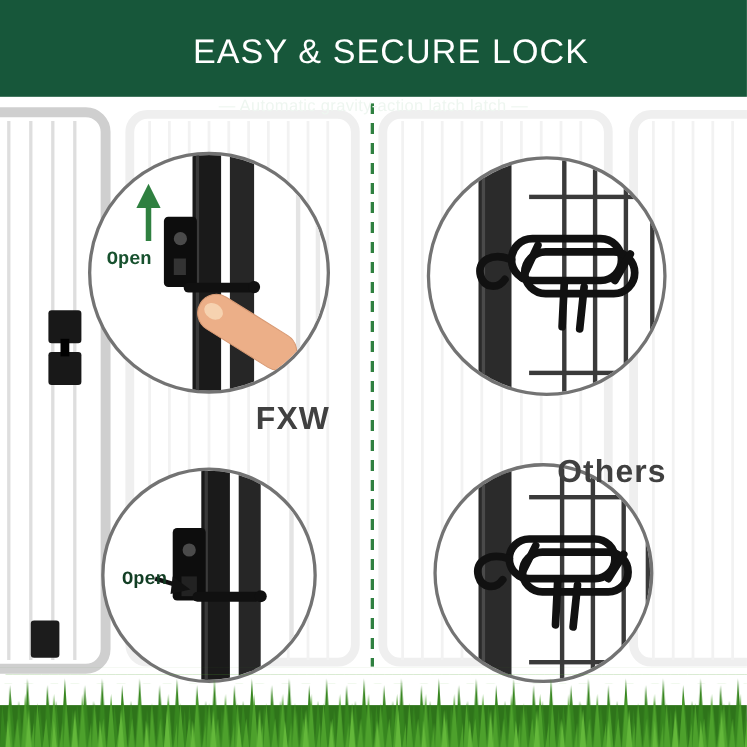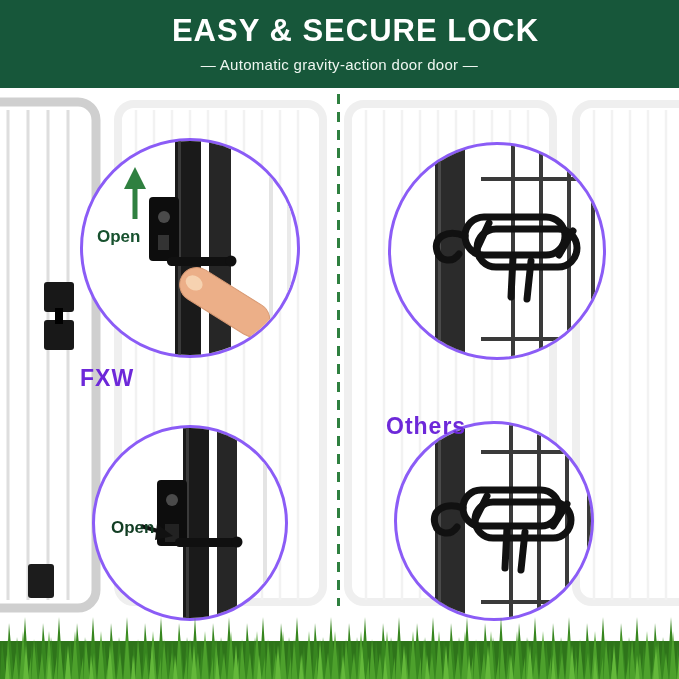--- a/index.html
+++ b/index.html
@@ -6,63 +6,63 @@
   .page{
     position:relative;width:679px;height:679px;overflow:hidden;
     font-family:"Liberation Sans",sans-serif;background:#ffffff;
   }
   
   .header{
     position:absolute;top:0;left:0;width:679px;height:88px;
     background:#17573a;color:#ffffff;text-align:center;z-index:10;
   }
   .header-title{
-    margin:0;padding-top:13px;font-size:31px;font-weight:700;letter-spacing:1px;padding-left:32px;
+    margin:16px;padding-top:13px;font-size:31px;font-weight:400;letter-spacing:1px;padding-left:32px;
   }
   .header-subtitle{
     margin:0;padding-top:7px;font-size:15px;font-weight:500;color:#eef6f0;letter-spacing:.3px;
   }
   
   .body{position:absolute;top:88px;left:0;width:679px;height:591px;background:#ffffff;}
   .fence-bg{position:absolute;top:0;left:0;z-index:0;}
   .divider{
     position:absolute;left:337px;top:6px;width:3px;height:512px;z-index:1;
     background-image:repeating-linear-gradient(to bottom,#2f8040 0 10px,transparent 10px 18px);
   }
   .photo-circle{
-    position:absolute;border:3px solid #8b5cf6;border-radius:50%;
-    background:#ffffff;overflow:hidden;z-index:2;box-sizing:border-box;
+    position:absolute;border:3px solid #737373;border-radius:50%;
+    background:#ffffff;overflow:hidden;z-index:2;box-sizing:border-box;font-family:Liberation Mono, monospace;
   }
   .circle-tl{left:80px;top:50px;width:220px;height:220px;}
   .circle-bl{left:92px;top:337px;width:196px;height:196px;}
   .circle-tr{left:388px;top:54px;width:218px;height:218px;}
   .circle-br{left:394px;top:333px;width:200px;height:200px;}
   .photo-circle svg{position:absolute;top:0;left:0;}
   .annot{
     position:absolute;font-size:17px;font-weight:800;color:#17512e;z-index:3;
   }
   .annot-open{left:14px;top:86px;}
   .annot-lock{left:16px;top:90px;color:#123e24;}
   .side-label{
-    position:absolute;width:220px;top:277px;text-align:left;z-index:2;
-    font-size:23px;font-weight:800;color:#6d28d9;letter-spacing:1px;
+    position:absolute;width:220px;top:277px;text-align:right;z-index:2;
+    font-size:29px;font-weight:800;color:#404040;letter-spacing:1px;
   }
   .label-fxw{left:80px;}
   .label-others{left:386px;margin-top:48px;}
   
   .grass{position:absolute;bottom:0;left:0;z-index:6;}
 </style>
 </head>
 <body>
 
 <div class="page">
 
   <div class="header">
     <h1 class="header-title">EASY &amp; SECURE LOCK</h1>
-    <p class="header-subtitle">—  Automatic gravity-action door door  —</p>
+    <p class="header-subtitle">—  Automatic gravity-action latch latch  —</p>
   </div>
 
   <div class="body">
 
     <svg class="fence-bg" width="679" height="540" viewBox="0 0 679 540">
 
       <g stroke="#efefef" fill="none" stroke-width="8">
         <rect x="118" y="16" width="205" height="498" rx="16"></rect>
         <rect x="348" y="16" width="205" height="498" rx="16"></rect>
         <rect x="576" y="16" width="180" height="498" rx="16"></rect>

